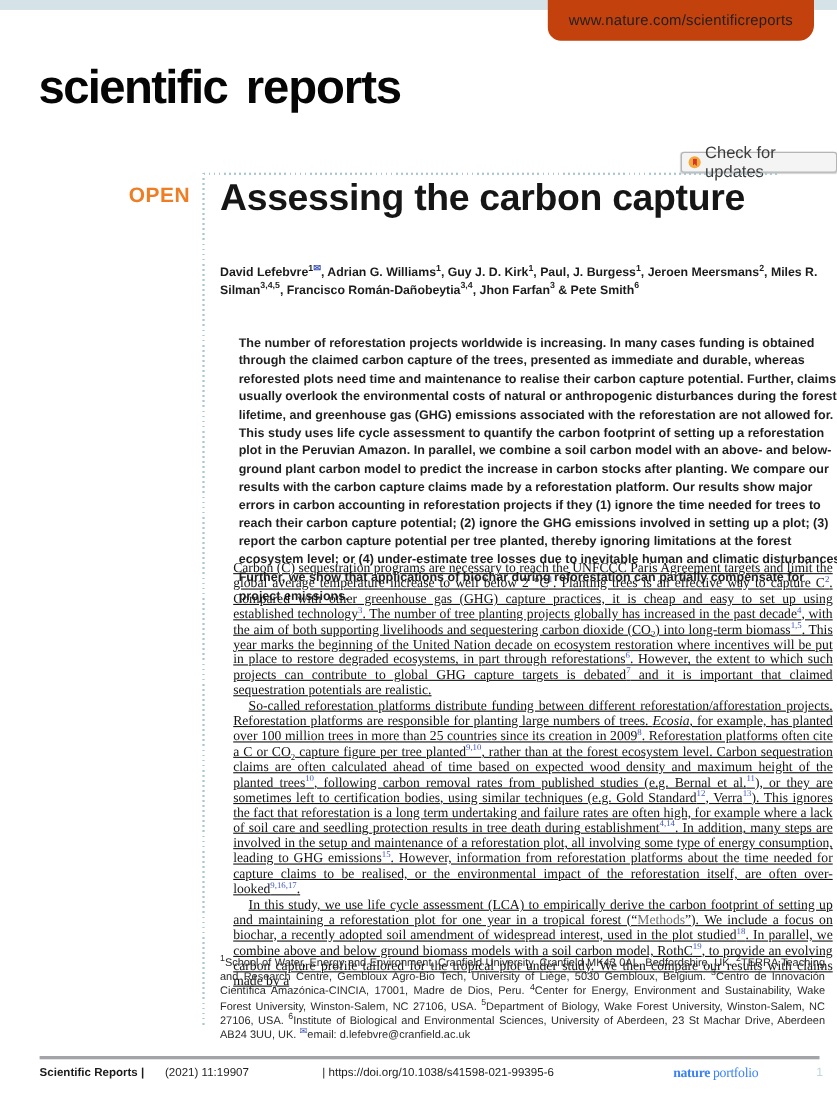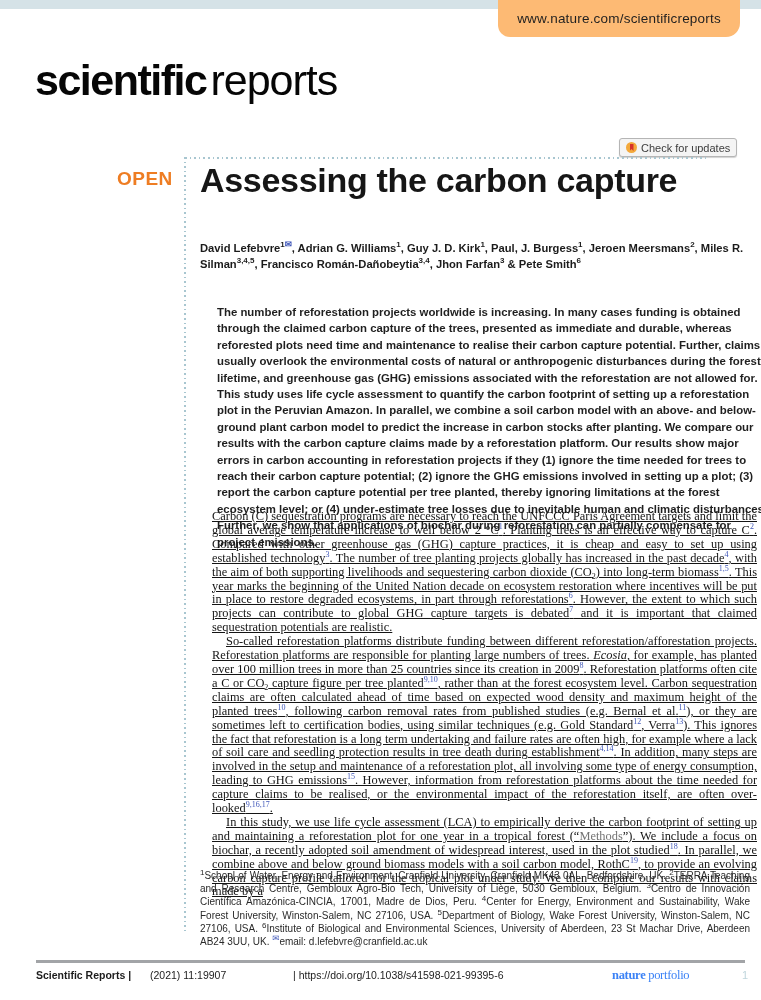--- a/index.html
+++ b/index.html
@@ -1,33 +1,33 @@
 <!DOCTYPE html>
 <html><head>
 <meta charset="utf-8">
 <style>
   html,body{margin:0;padding:0;background:#ffffff;}
   .page{position:relative;width:761px;height:1000px;background:#ffffff;overflow:hidden;
         font-family:"Liberation Sans",sans-serif;color:#141414;}
 
   
   .topbar{position:absolute;top:0;left:0;width:761px;height:9px;background:#d5e2e7;}
-  .urltab{position:absolute;top:0;left:498px;width:242px;height:37px;background:#fdba74;
+  .urltab{position:absolute;top:0;left:498px;width:242px;height:37px;background:#c2410c;
           border-radius:0 0 14px 12px;display:flex;align-items:center;justify-content:center;
           font-size:13.5px;color:#1f1f1f;letter-spacing:.2px;}
 
   
   .logo{position:absolute;left:35px;top:56px;font-size:43px;letter-spacing:-1.5px;color:#060606;white-space:nowrap;}
   .logo-bold{font-weight:700;}
-  .logo-light{font-weight:400;margin-left:4px;letter-spacing:-1px;}
+  .logo-light{font-weight:700;margin-left:17px;letter-spacing:-1px;}
 
   
   .check-badge{position:absolute;left:619px;top:138px;height:17px;padding:0 6px;display:flex;
                align-items:center;gap:4px;background:#f4f4f4;border:1px solid #b5b5b5;border-radius:3px;
-               font-size:11px;color:#3c3c3c;box-shadow:0 1px 1px rgba(0,0,0,.18);}
+               font-size:15px;color:#3c3c3c;box-shadow:0 1px 1px rgba(0,0,0,.18);}
   .badge-icon{width:11px;height:11px;border-radius:50%;background:#f3a93c;position:relative;flex:0 0 auto;}
   .badge-bookmark{position:absolute;left:3.5px;top:2px;width:4px;height:7px;background:#d6332a;
                   clip-path:polygon(0 0,100% 0,100% 100%,50% 72%,0 100%);}
 
   
   .dot-h{position:absolute;left:185px;top:157px;width:523px;height:2px;
          background-image:repeating-linear-gradient(to right,#a8c6d0 0 1.6px,transparent 1.6px 4.6px);}
   .dot-v{position:absolute;left:184px;top:157px;width:2px;height:776px;
          background-image:repeating-linear-gradient(to bottom,#a8c6d0 0 1.6px,transparent 1.6px 4.6px);}
 

